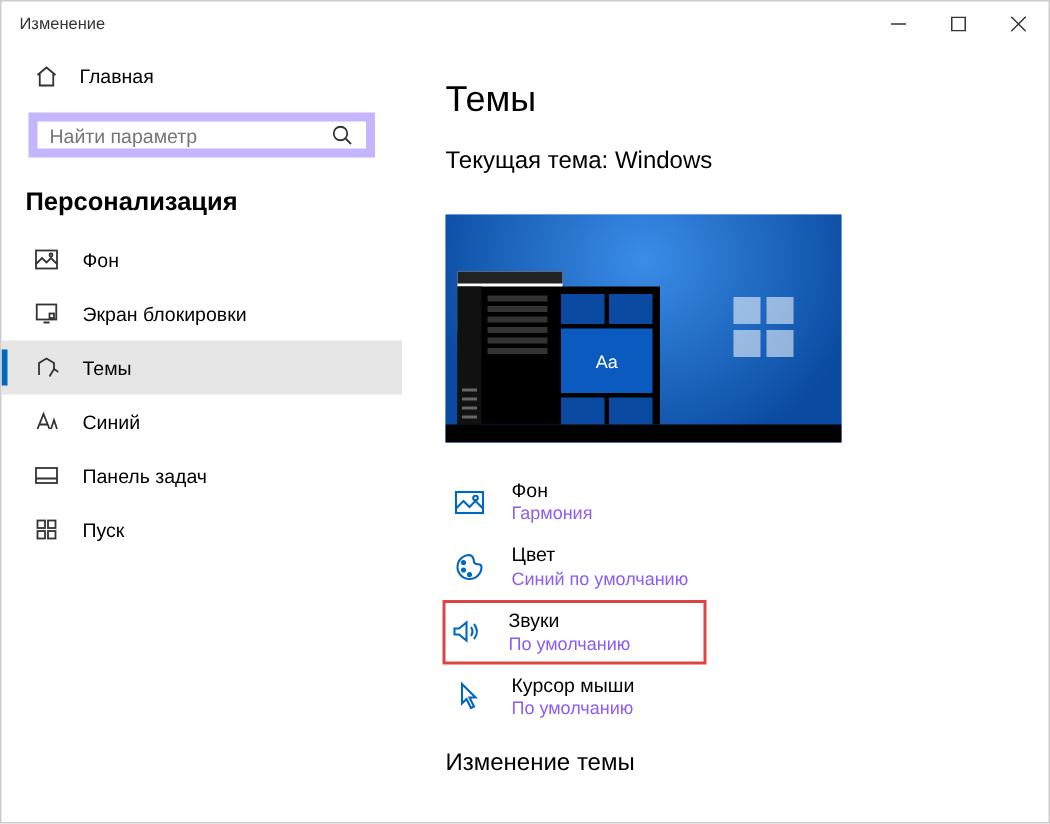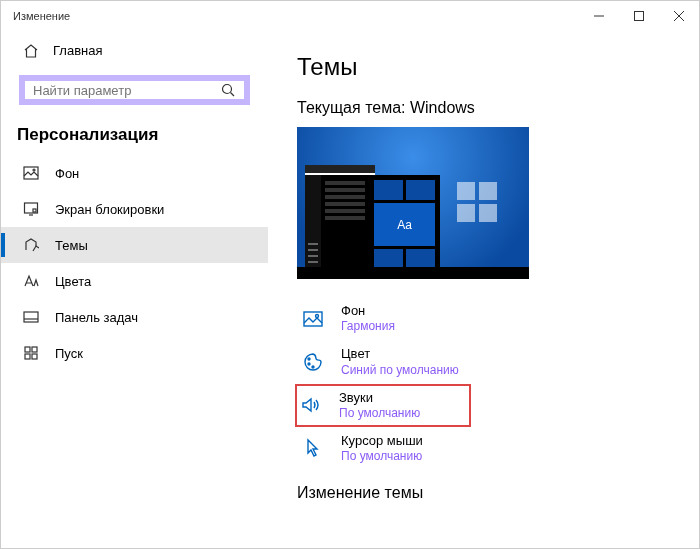--- a/index.html
+++ b/index.html
@@ -15,22 +15,22 @@
     .search-box { display: flex; align-items: center; border: 6px solid #c4b5fd; height: 30px; padding: 0 8px; color: #666; }
     .search-box input { flex: 1; border: none; outline: none; font-size: 13px; color: #666; background: transparent; }
     .cat-title { font-weight: 600; font-size: 17px; padding: 6px 20px 10px 16px; }
     .nav-item { display: flex; align-items: center; gap: 16px; padding: 10px 20px 10px 22px; font-size: 13px; position: relative; cursor: default; }
     .nav-item.active { background: #e6e6e6; }
     .nav-item.active::before { content: ""; position: absolute; left: 0; top: 6px; bottom: 6px; width: 4px; background: #0067c0; }
     .nav-icon { width: 16px; height: 16px; display: flex; align-items: center; justify-content: center; color: #333; }
     .nav-icon svg { stroke: #333; stroke-width: 1.2; fill: none; }
     .content { flex: 1; padding: 22px 28px 10px 28px; overflow: hidden; }
     .page-title { font-size: 24px; font-weight: 400; margin-bottom: 18px; }
-    .section-title { font-size: 16px; font-weight: 400; margin-bottom: 10px; }
-    .theme-preview { width: 232px; height: 152px; background: linear-gradient(160deg, #1a6fd4 0%, #0a4aa0 100%); position: relative; margin-bottom: 18px; overflow: hidden; }
+    .section-title { font-size: 16px; font-weight: 400; margin-bottom: 26px; }
+    .theme-preview { width: 264px; height: 152px; background: linear-gradient(160deg, #1a6fd4 0%, #0a4aa0 100%); position: relative; margin-bottom: 18px; overflow: hidden; }
     .tp-sky { position: absolute; inset: 0; background: radial-gradient(ellipse at 50% 20%, #3a8de8 0%, #0a4aa0 80%); }
     .tp-logo { position: absolute; right: 32px; top: 55px; width: 40px; height: 40px; opacity: 0.55; }
     .tp-logo div { position: absolute; width: 18px; height: 18px; background: #fff; }
     .tp-logo .a { left: 0; top: 0; }
     .tp-logo .b { right: 0; top: 0; }
     .tp-logo .c { left: 0; bottom: 0; }
     .tp-logo .d { right: 0; bottom: 0; }
     .tp-taskbar { position: absolute; left: 0; bottom: 0; height: 12px; width: 100%; background: #000; }
     .tp-window { position: absolute; left: 8px; top: 38px; width: 70px; height: 40px; background: #fff; }
     .tp-window-top { height: 8px; background: #222; }
@@ -127,21 +127,21 @@
           </svg>
         </span>
       <span>Темы</span>
     </div>
     <div class="nav-item">
       <span class="nav-icon">
           <svg width="16" height="16" viewBox="0 0 16 16">
             <path d="M2 13 L6 3 L10 13 M3.5 10 H8.5 M11 13 L13 7 L15 13"></path>
           </svg>
         </span>
-      <span>Цвета</span>
+      <span>Синий</span>
     </div>
     <div class="nav-item">
       <span class="nav-icon">
           <svg width="16" height="16" viewBox="0 0 16 16">
             <rect x="1" y="3" width="14" height="10"></rect>
             <line x1="1" y1="10" x2="15" y2="10"></line>
           </svg>
         </span>
       <span>Панель задач</span>
     </div>

